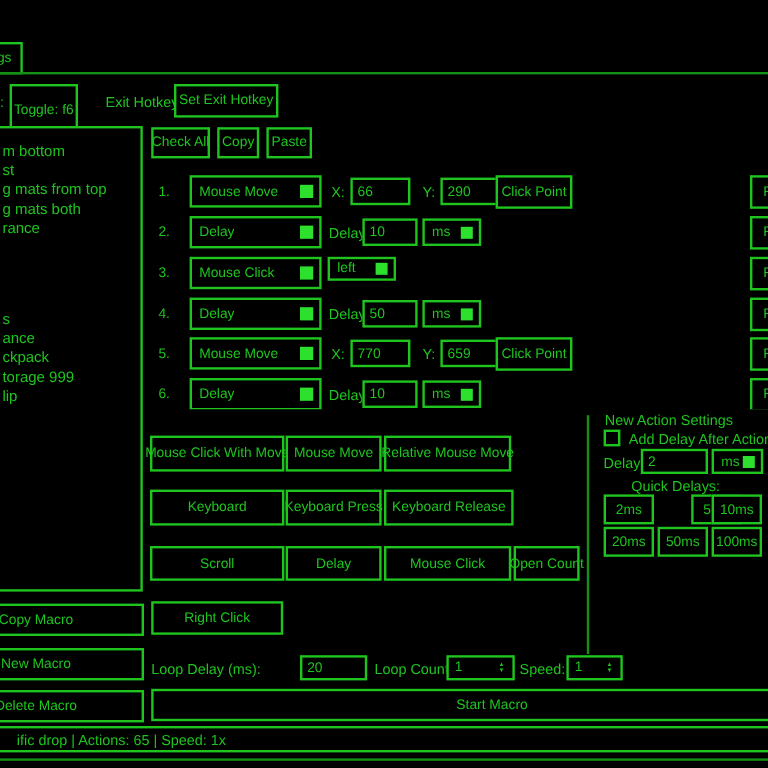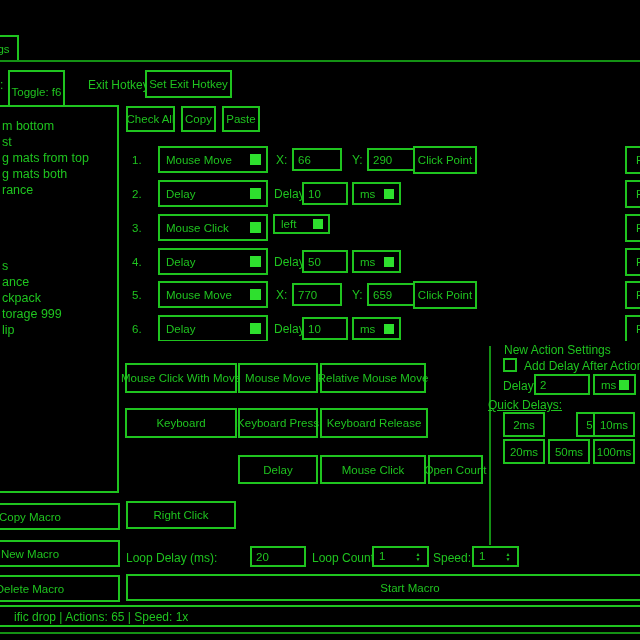--- a/index.html
+++ b/index.html
@@ -210,20 +210,23 @@
   <div class="btn" style="left:125px;top:408px;width:112px;height:30px;">
     <span>Keyboard</span>
   </div>
   <div class="btn" style="left:238px;top:408px;width:80px;height:30px;">
     <span>Keyboard Press</span>
   </div>
   <div class="btn" style="left:320px;top:408px;width:108px;height:30px;">
     <span>Keyboard Release</span>
   </div>
 
+  <div class="btn" style="left:125px;top:455px;width:112px;height:29px;">
+    <span>Scroll</span>
+  </div>
   <div class="btn" style="left:238px;top:455px;width:80px;height:29px;">
     <span>Delay</span>
   </div>
   <div class="btn" style="left:320px;top:455px;width:106px;height:29px;">
     <span>Mouse Click</span>
   </div>
   <div class="btn" style="left:428px;top:455px;width:55px;height:29px;">
     <span>Open Count</span>
   </div>
 
@@ -235,21 +238,21 @@
 
   <span class="lbl" style="left:504px;top:343px;">New Action Settings</span>
   <div class="cb" style="left:503px;top:358px;"></div>
   <span class="lbl" style="left:524px;top:359px;">Add Delay After Action</span>
   <span class="lbl" style="left:503px;top:379px;">Delay:</span>
   <input class="inp" style="left: 534px; top: 374px; width: 56px; height: 21px;" value="2">
   <div class="dd" style="left:593px;top:374px;width:43px;height:21px;">
     <span>ms</span>
     <span class="sq" style="width:10px;height:10px;margin-top:-5px;"></span>
   </div>
-  <span class="lbl" style="left:488px;top:398px;text-decoration:underline;">Quick Delays:</span>
+  <span class="lbl" style="left:526px;top:398px;">Quick Delays:</span>
   <div class="btn" style="left:503px;top:412px;width:42px;height:25px;">
     <span>2ms</span>
   </div>
   <div class="btn" style="left:576px;top:412px;width:42px;height:25px;">
     <span>5ms</span>
   </div>
   <div class="btn" style="left:593px;top:412px;width:42px;height:25px;">
     <span>10ms</span>
   </div>
   <div class="btn" style="left:503px;top:439px;width:42px;height:25px;">

